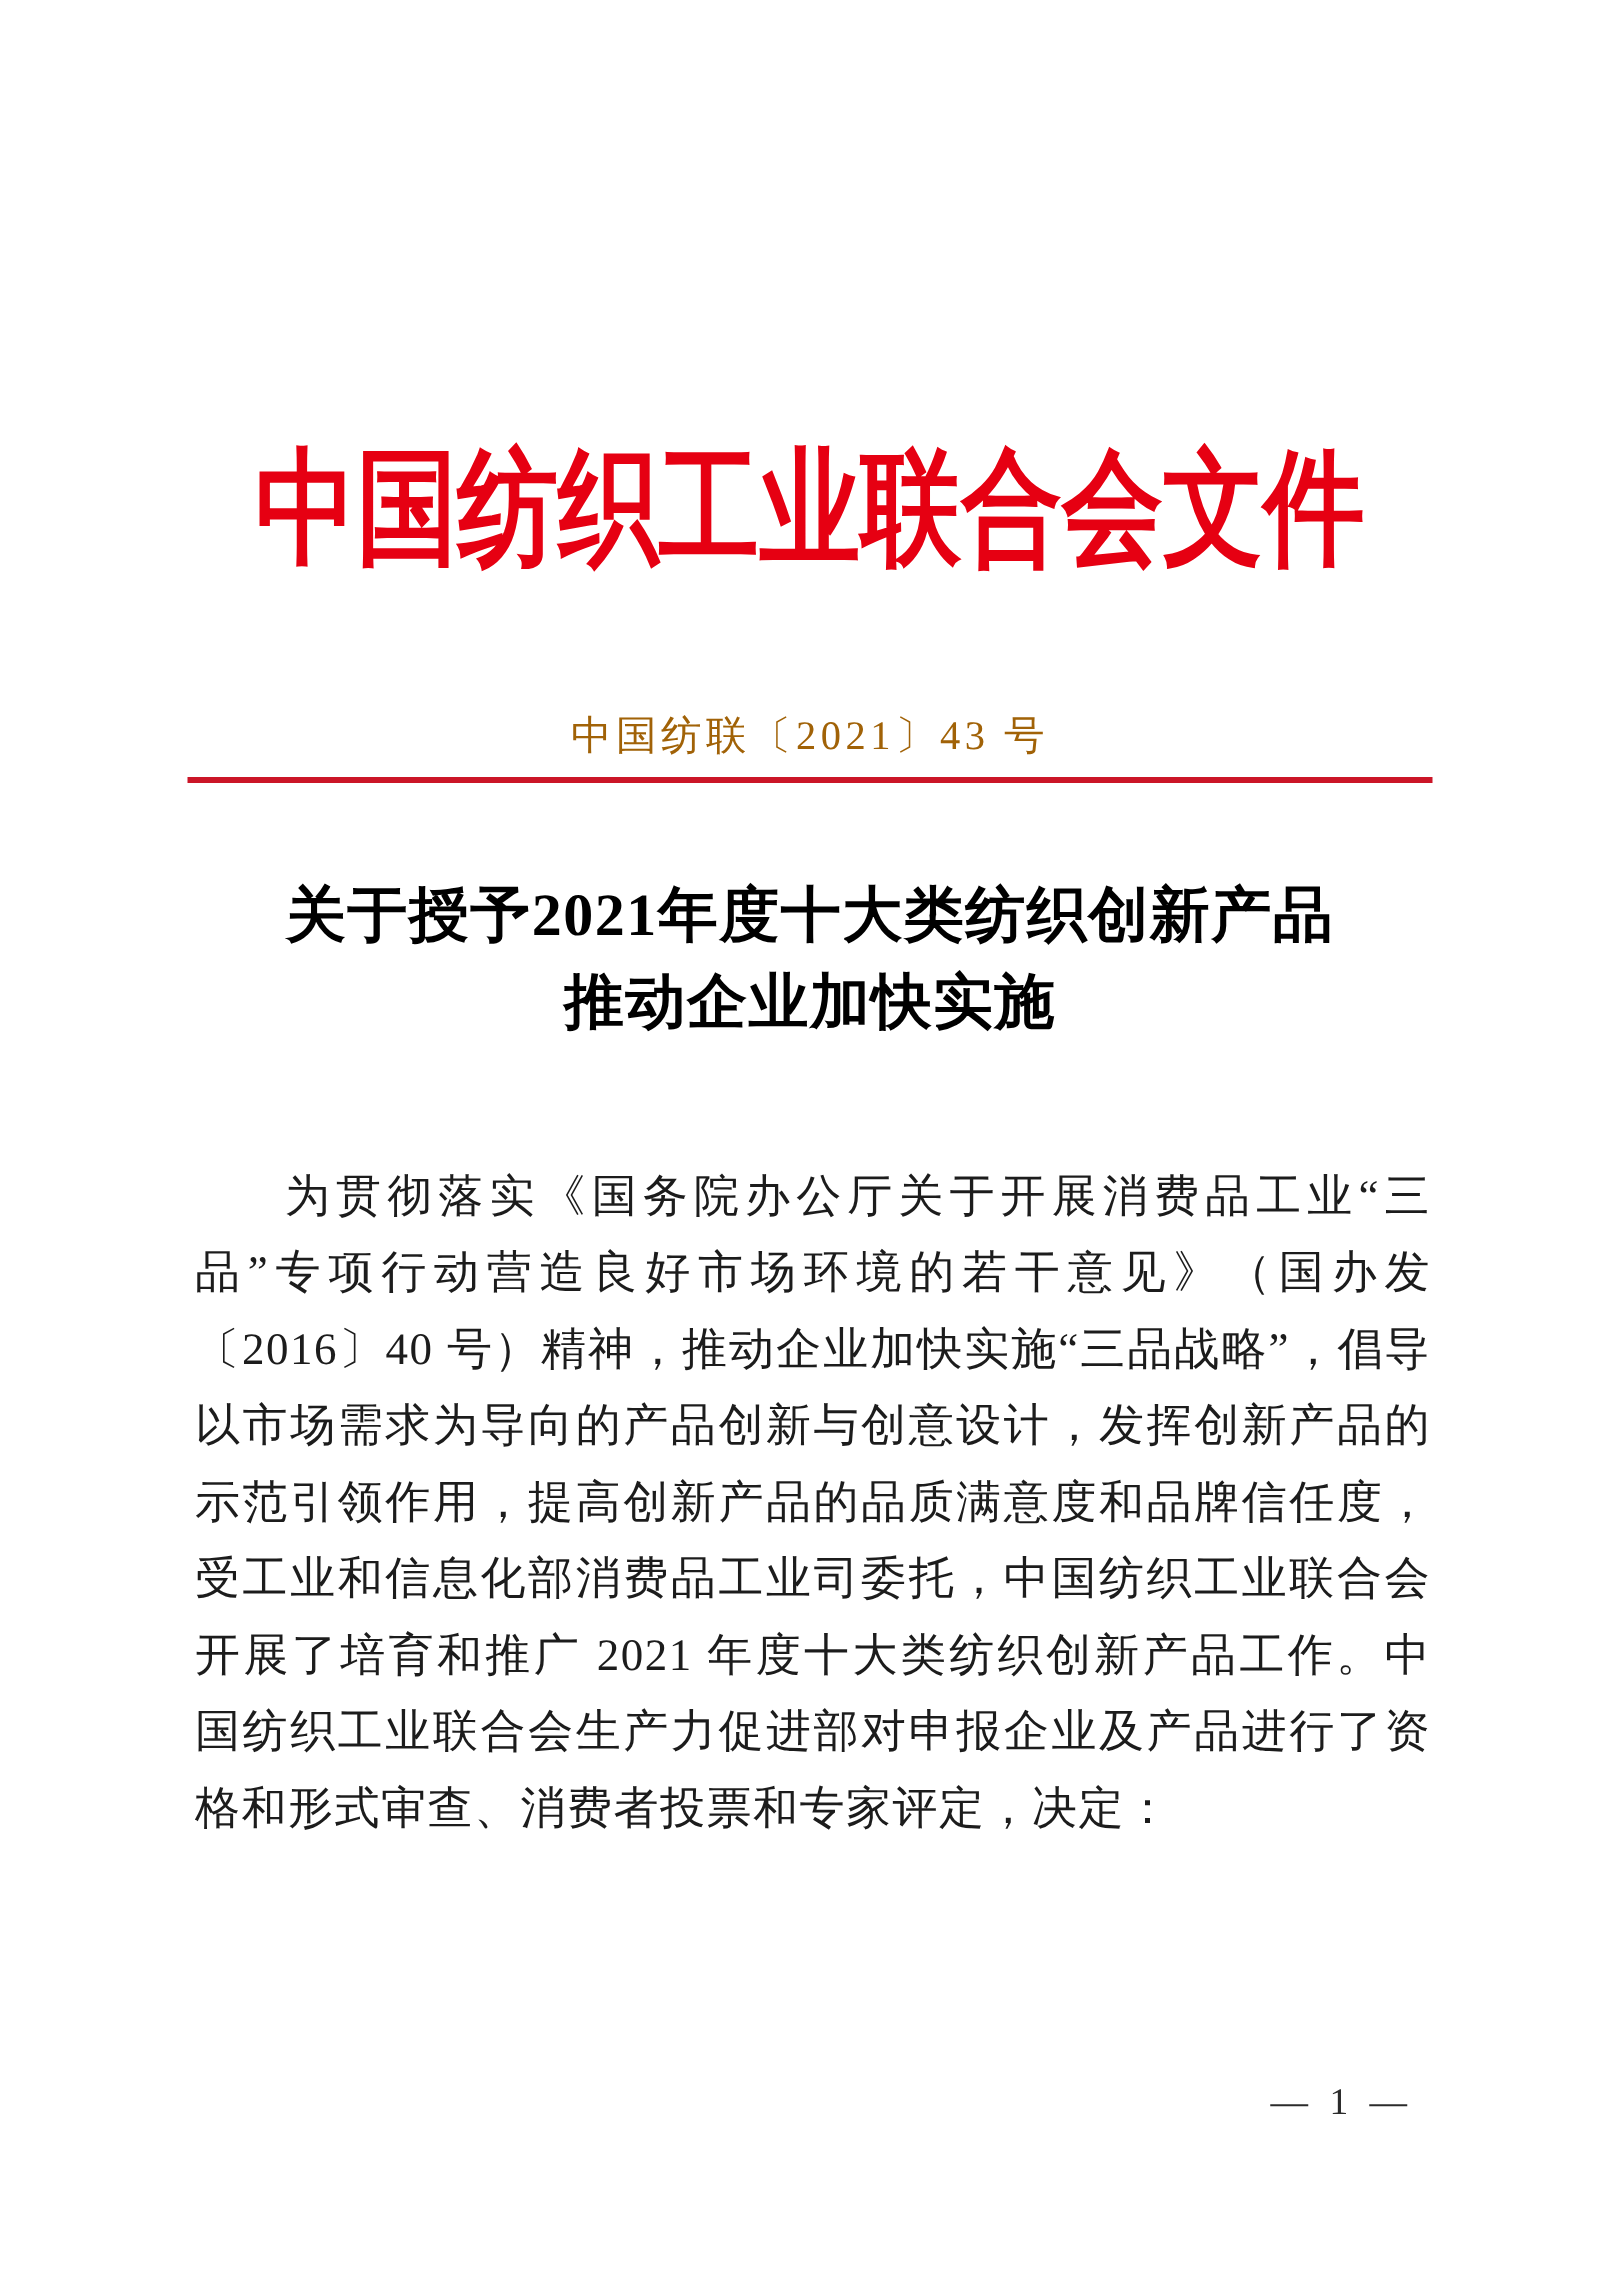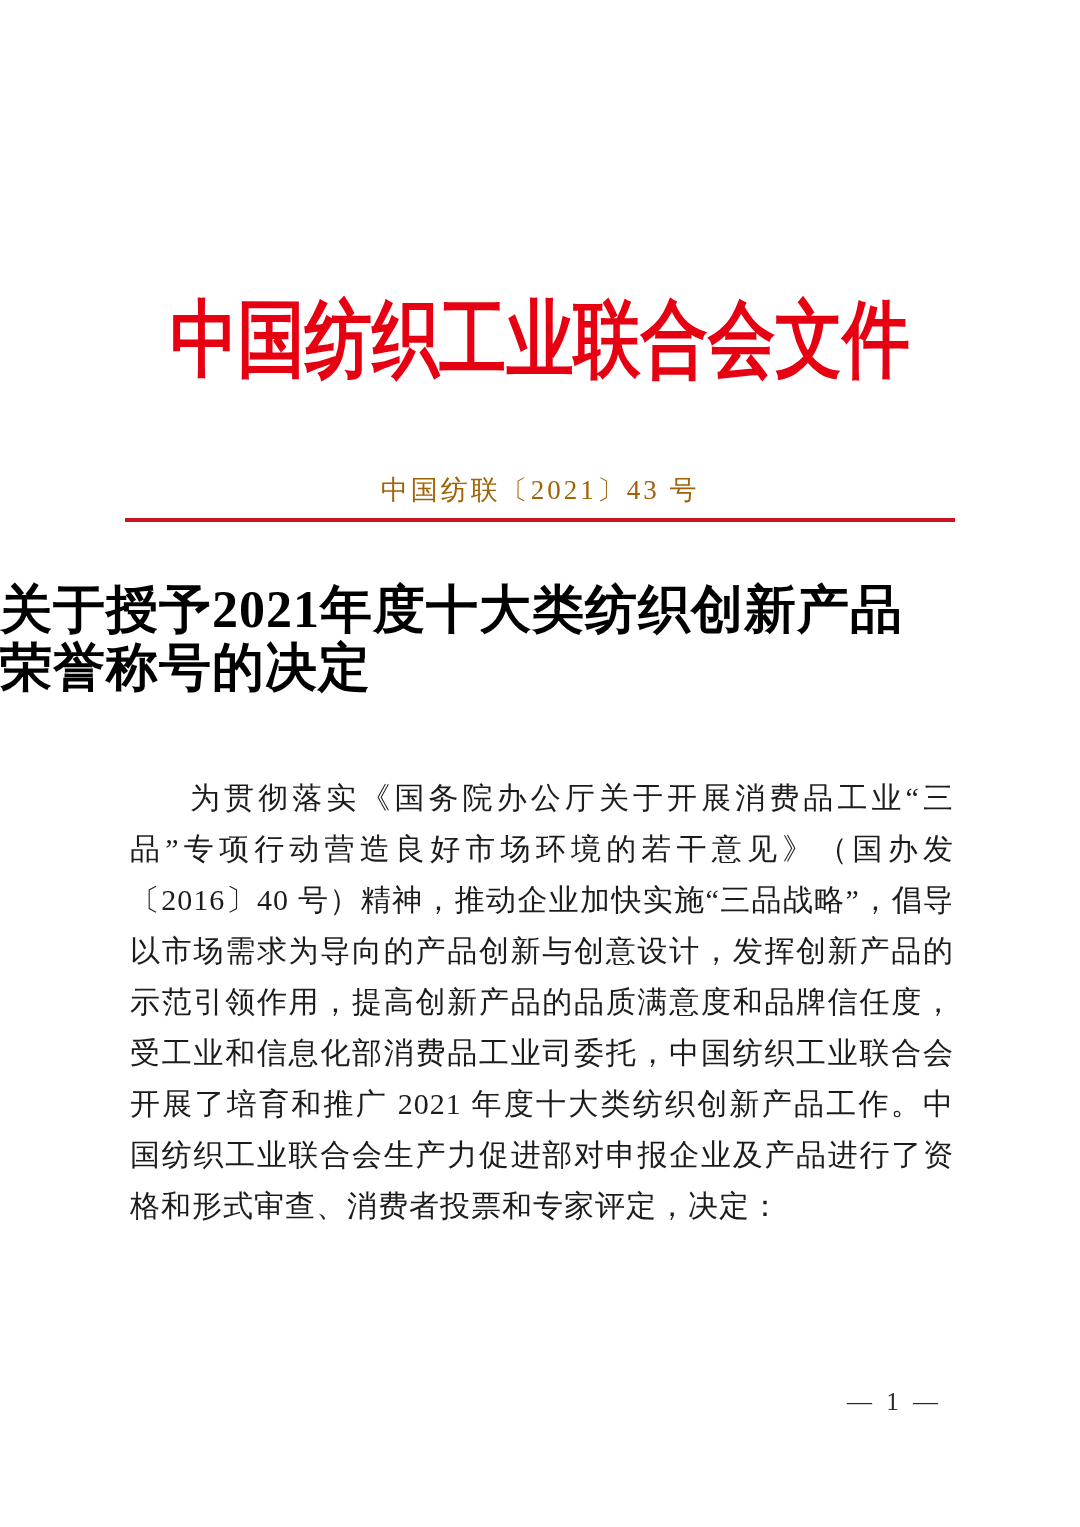--- a/index.html
+++ b/index.html
@@ -55,22 +55,22 @@
     margin: 0;
     padding: 0;
   }
   
   .doc-title {
     position: absolute;
     top: 581px;
     left: 0;
     width: 100%;
     margin: 0;
-    text-align: left;
-    font-size: 52px;
+    text-align: center;
+    font-size: 40px;
     line-height: 58px;
     font-weight: bold;
     color: #000000;
     letter-spacing: 1px;
   }
   
   .body-text {
     position: absolute;
     top: 772px;
     left: 130px;
@@ -103,21 +103,21 @@
 <div class="page">
 
   <h1 class="letterhead" style="color: rgb(230, 0, 18);">中国纺织工业联合会文件</h1>
 
   <div class="doc-number">中国纺联〔2021〕43 号</div>
 
   <hr class="red-rule" style="background: rgb(203, 21, 40);">
 
   <h2 class="doc-title">
     <span>关于授予2021年度十大类纺织创新产品</span><br>
-    <span>荣誉称号的决定</span>
+    <span>推动企业加快实施</span>
   </h2>
 
   <div class="body-text" id="body-container">
       <p>为贯彻落实《国务院办公厅关于开展消费品工业“三品”专项行动营造良好市场环境的若干意见》（国办发〔2016〕40 号）精神，推动企业加快实施“三品战略”，倡导以市场需求为导向的产品创新与创意设计，发挥创新产品的示范引领作用，提高创新产品的品质满意度和品牌信任度，受工业和信息化部消费品工业司委托，中国纺织工业联合会开展了培育和推广 2021 年度十大类纺织创新产品工作。中国纺织工业联合会生产力促进部对申报企业及产品进行了资格和形式审查、消费者投票和专家评定，决定：</p>
     </div>
 
   <div class="page-number">— 1 —</div>
 
 </div>
 

